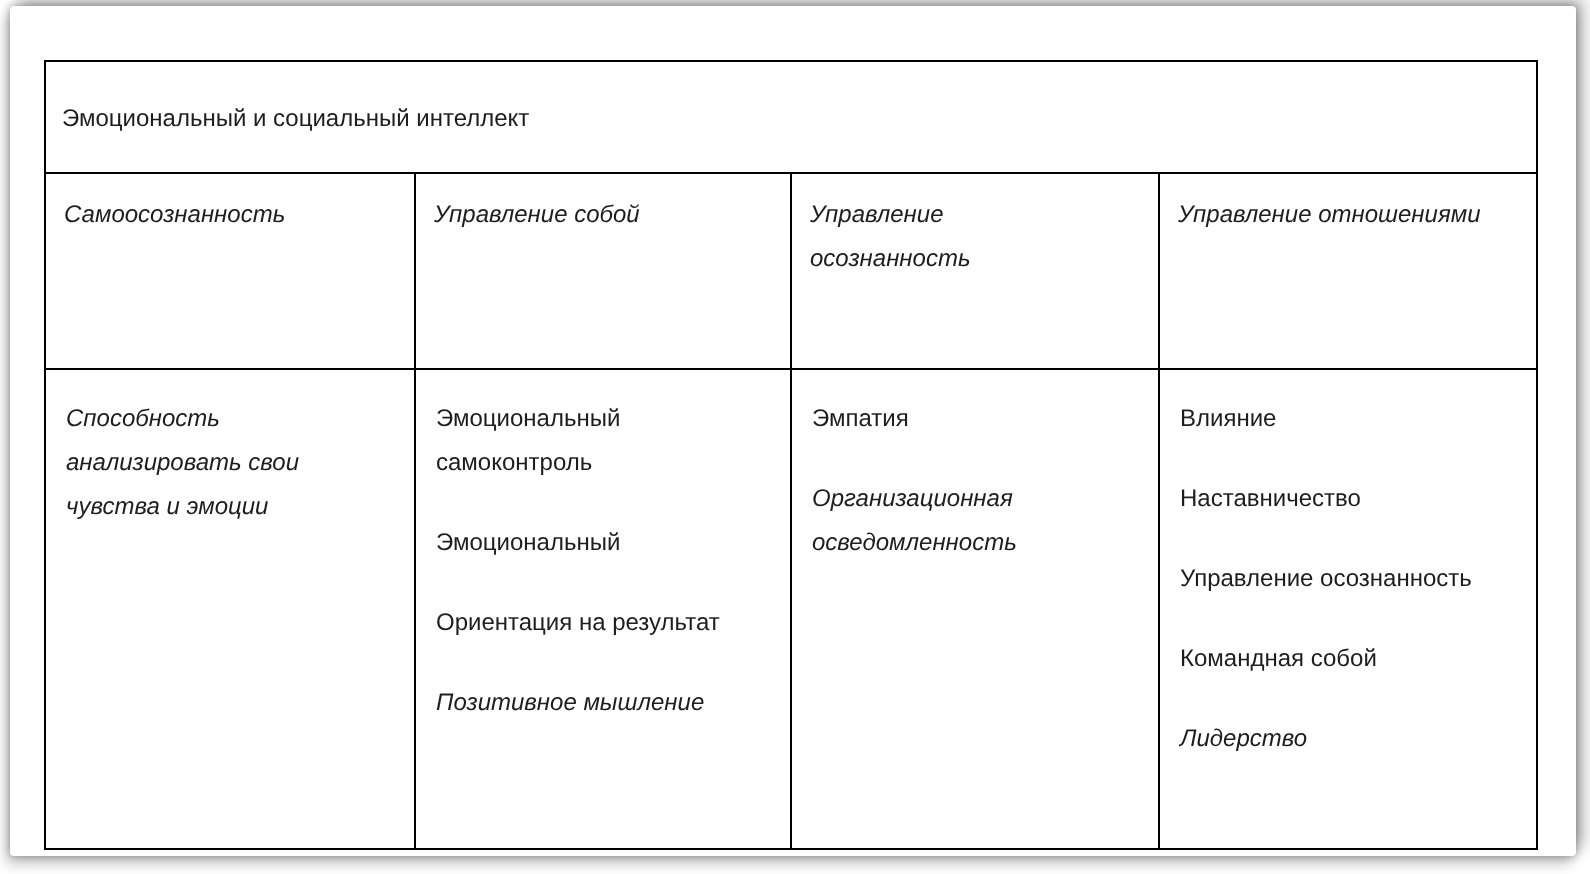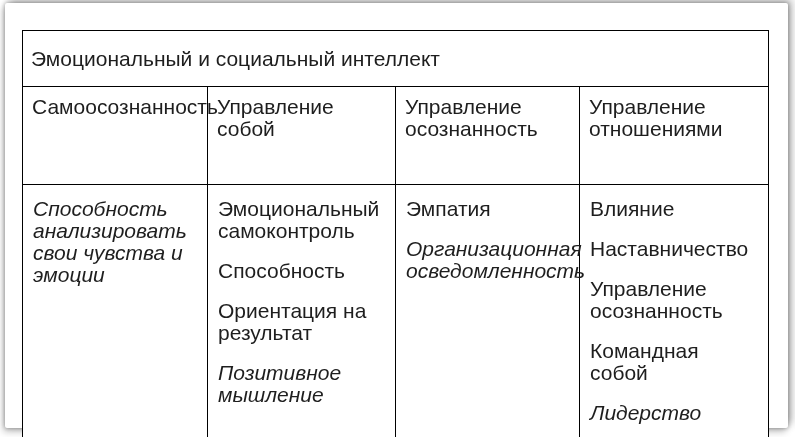--- a/index.html
+++ b/index.html
@@ -24,21 +24,21 @@
   }
 
   table.ei-table {
     position: absolute;
     left: 17px;
     top: 27px;
     width: 746px;
     border-collapse: collapse;
     table-layout: fixed;
     color: #1e1e1e;
-    font-size: 21px;
+    font-size: 12px;
   }
 
   table.ei-table td, table.ei-table th {
     border: 1px solid #000000;
     background: #ffffff;
     font-weight: normal;
     text-align: left;
   }
 
   td.title-cell {
@@ -46,20 +46,21 @@
     text-align: center;
     vertical-align: middle;
     padding: 4px 8px;
   }
 
   th.col-header {
     height: 98px;
     vertical-align: top;
     padding: 9px 26px 9px 9px;
     line-height: 22px;
+    font-style: italic;
   }
 
   td.body-cell {
     height: 240px;
     vertical-align: top;
     padding: 13px 12px 13px 10px;
     line-height: 22px;
   }
 
   td.body-cell p {
@@ -90,21 +91,21 @@
         <th class="col-header">Управление собой</th>
         <th class="col-header">Управление осознанность</th>
         <th class="col-header">Управление отношениями</th>
       </tr>
       <tr>
         <td class="body-cell">
           <p>Способность анализировать свои чувства и эмоции</p>
         </td>
         <td class="body-cell">
           <p>Эмоциональный самоконтроль</p>
-          <p>Способность</p>
+          <p>Эмоциональный</p>
           <p>Ориентация на результат</p>
           <p>Позитивное мышление</p>
         </td>
         <td class="body-cell">
           <p>Эмпатия</p>
           <p>Организационная осведомленность</p>
         </td>
         <td class="body-cell">
           <p>Влияние</p>
           <p>Наставничество</p>

